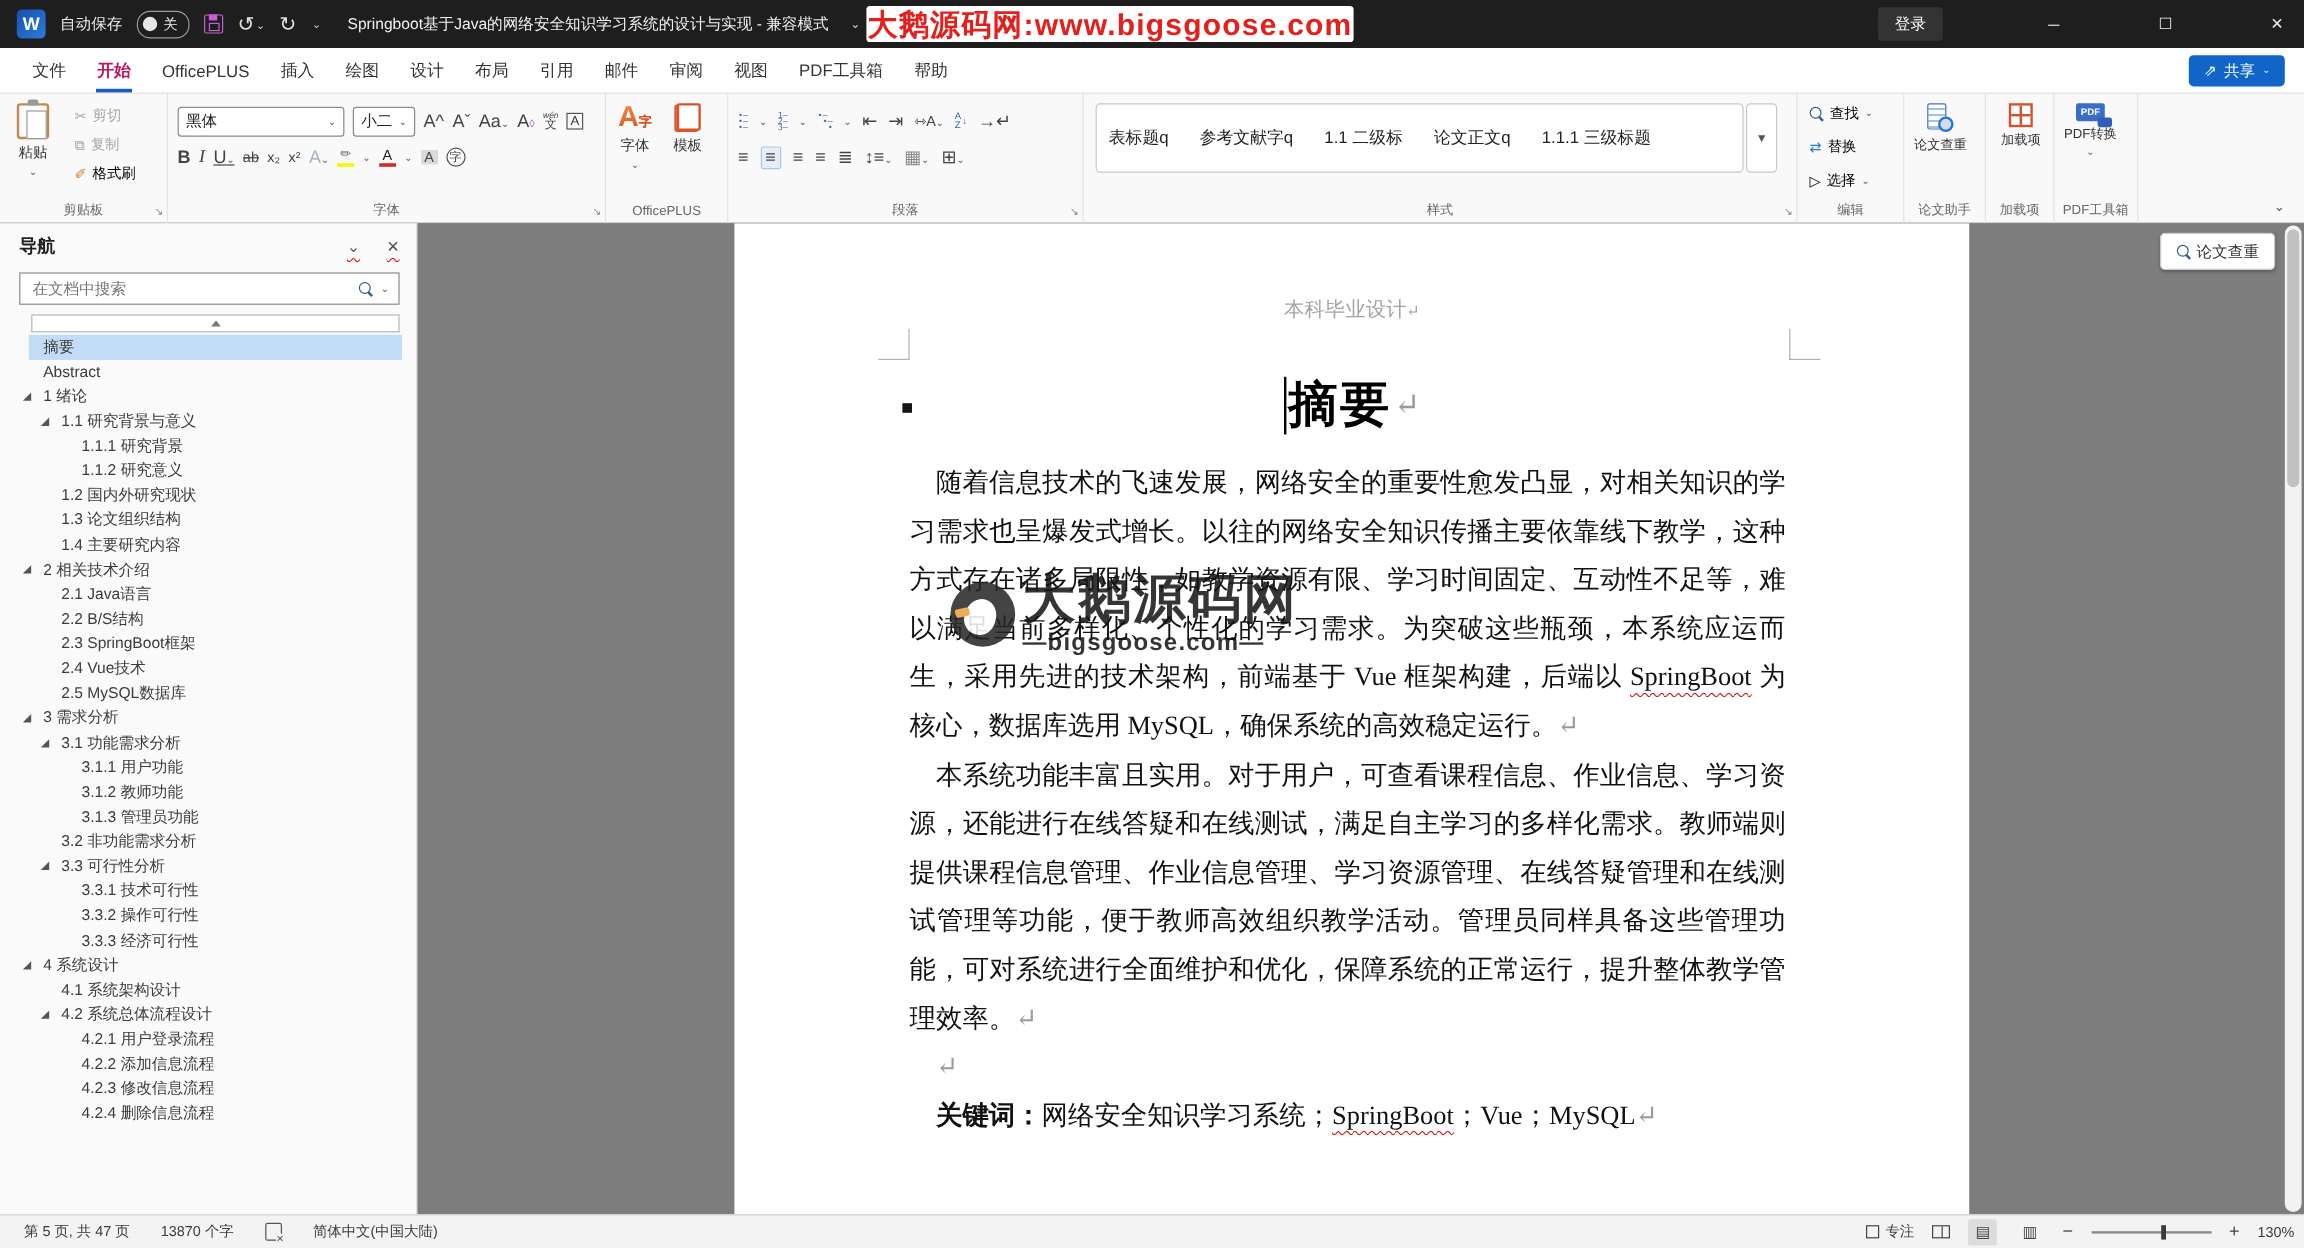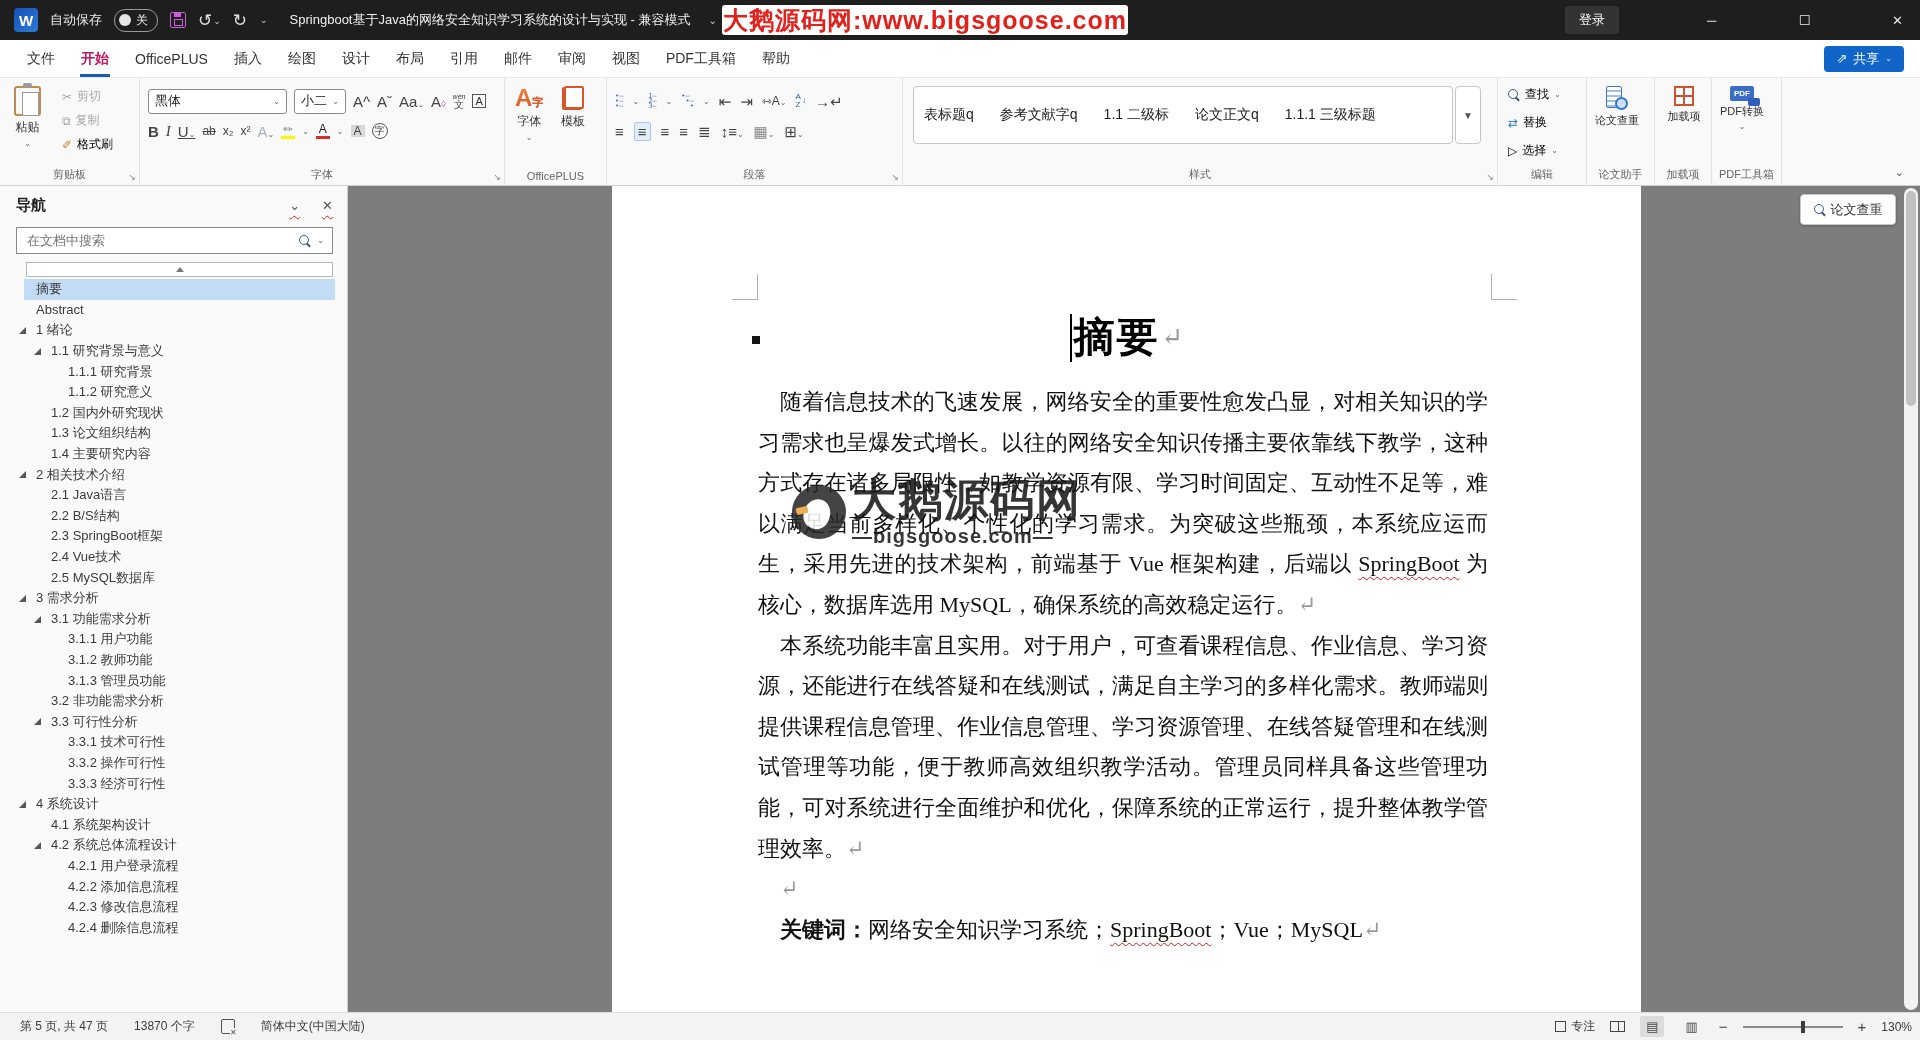--- a/index.html
+++ b/index.html
@@ -560,20 +560,23 @@
       </div>
       <div class="nav-row lv3">
         <span class="rowbg"></span>
         <span class="lbl">4.2.4 删除信息流程</span>
       </div>
     </div>
 </div>
 
 <div class="canvas">
   <div class="page">
+    <div class="pg-header">
+      <span>本科毕业设计</span><span class="mk" style="font-size:13px;">↵</span>
+    </div>
     <div class="crop left"></div>
     <div class="crop right"></div>
     <div class="bullet-sq"></div>
     <div class="doc-heading">
       <span class="cursor-bar"></span>
       <span class="h-txt">摘要</span>
       <span class="mk">↵</span>
     </div>
     <div class="doc-body" id="doc-body">
         <p class="doc-para"><span>随着信息技术的飞速发展，网络安全的重要性愈发凸显，对相关知识的学习需求也呈爆发式增长。以往的网络安全知识传播主要依靠线下教学，这种方式存在诸多局限性，如教学资源有限、学习时间固定、互动性不足等，难以满足当前多样化、个性化的学习需求。为突破这些瓶颈，本系统应运而生，采用先进的技术架构，前端基于 Vue 框架构建，后端以 </span><span class="sp">SpringBoot</span><span> 为核心，数据库选用 MySQL，确保系统的高效稳定运行。</span><span class="mk">↵</span></p>

